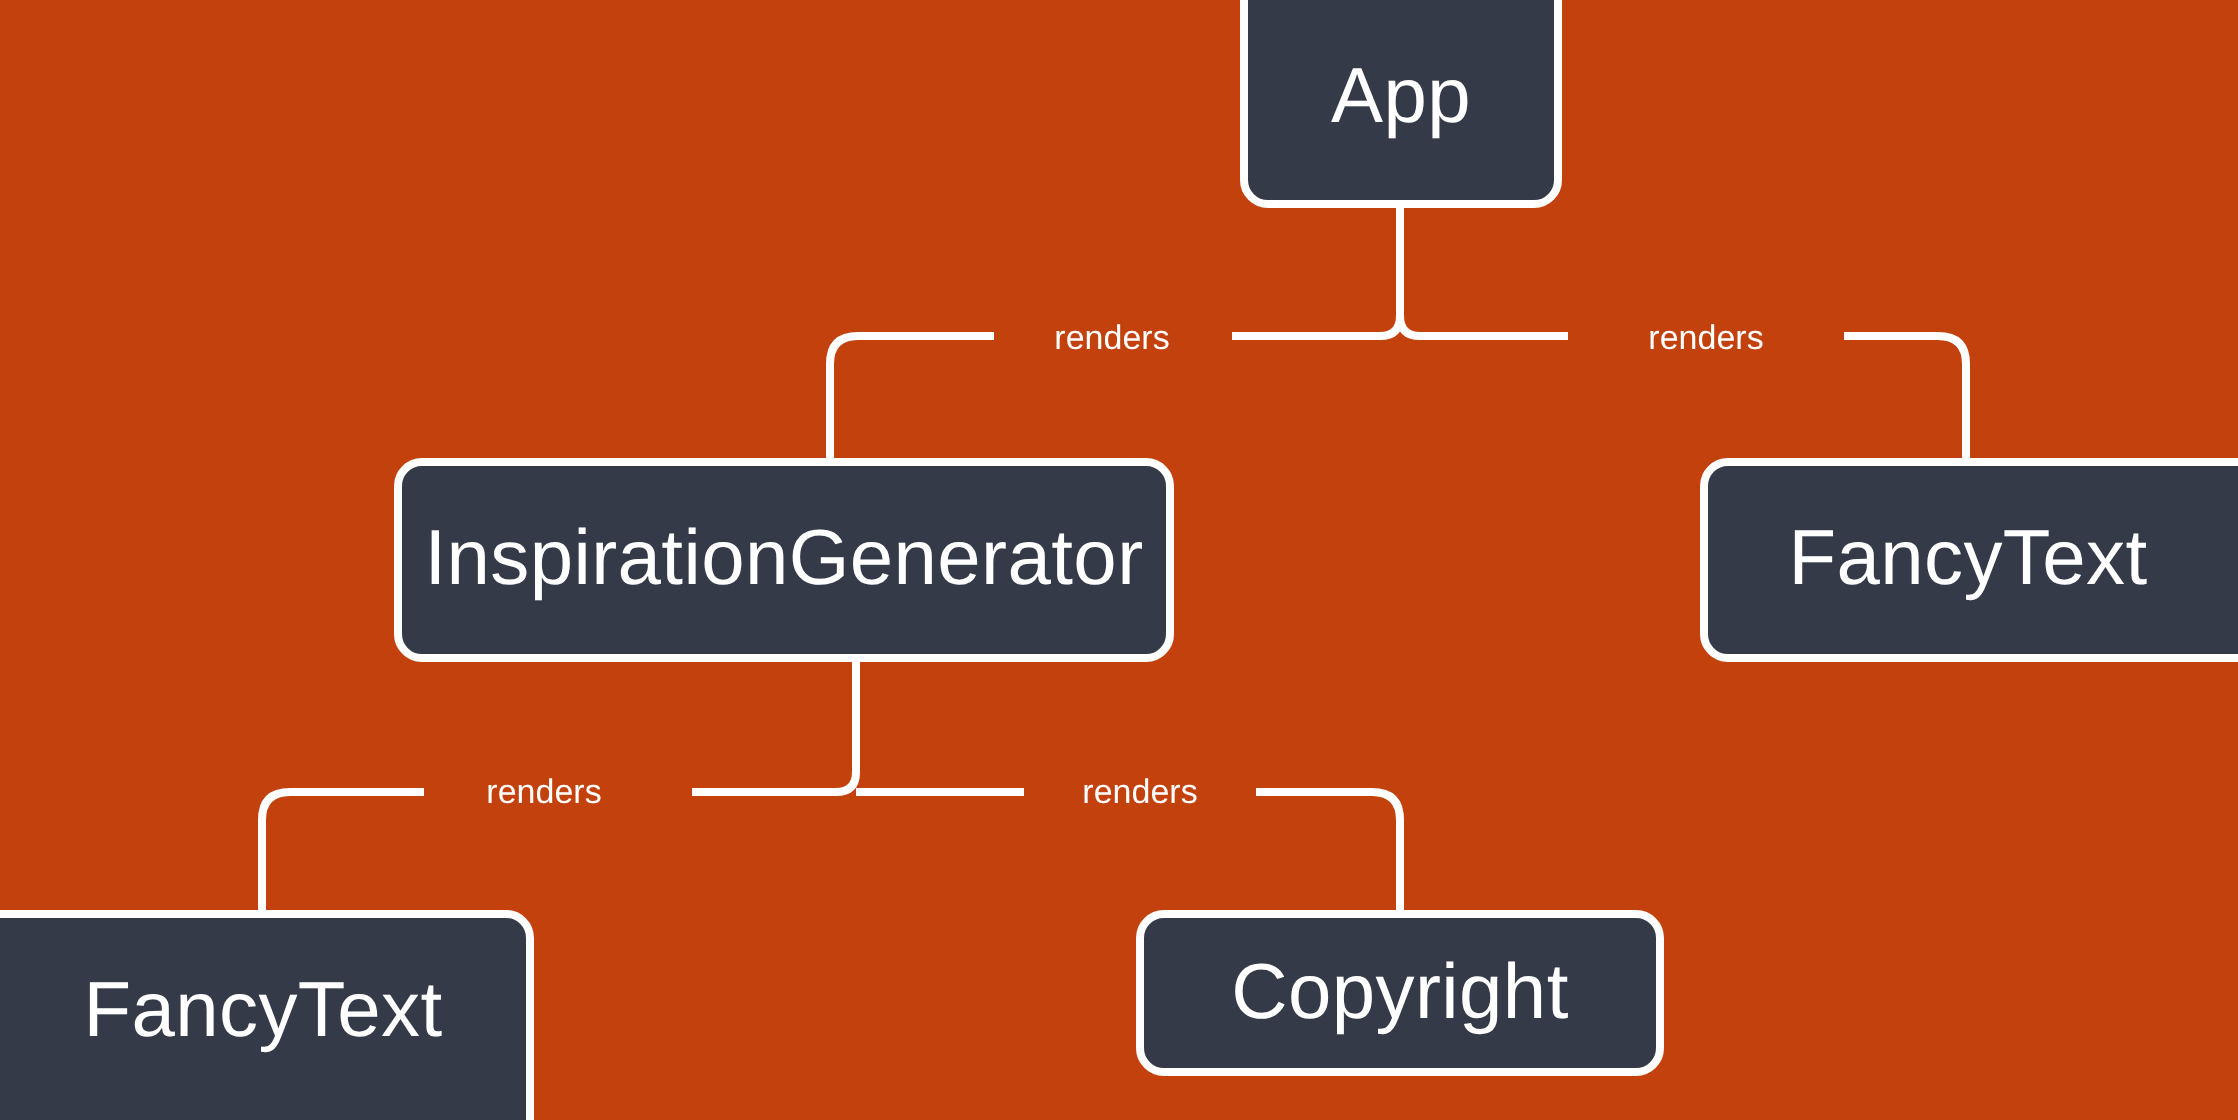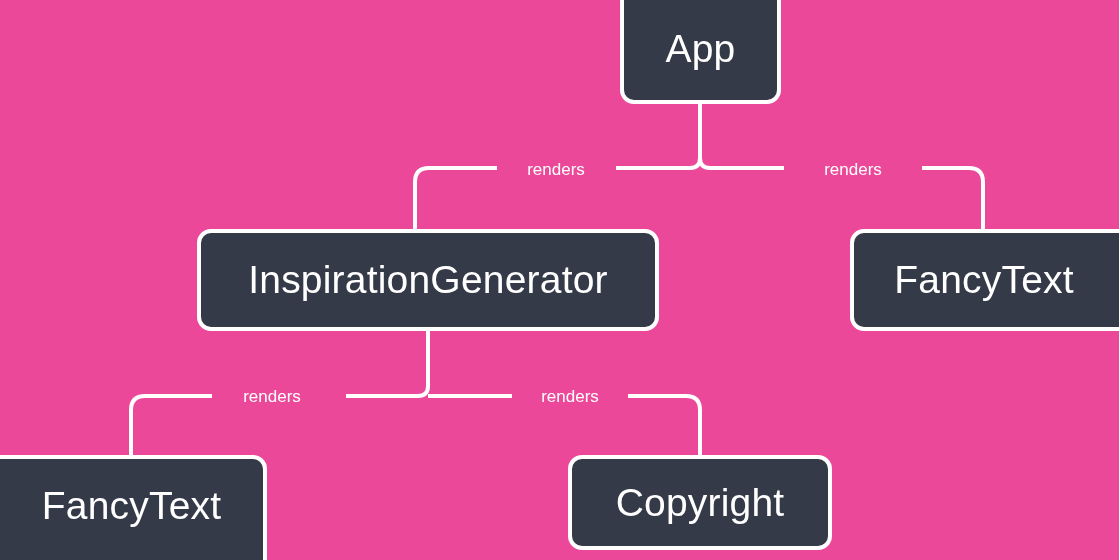--- a/index.html
+++ b/index.html
@@ -5,21 +5,21 @@
   html, body {
     margin: 0;
     padding: 0;
     background: #ffffff;
   }
   #canvas {
     position: relative;
     width: 1119px;
     height: 560px;
     overflow: hidden;
-    background: #ec4899;
+    background: #c2410c;
     font-family: "Liberation Sans", sans-serif;
   }
   #wires {
     position: absolute;
     left: 0;
     top: 0;
     width: 1119px;
     height: 560px;
     pointer-events: none;
   }
@@ -48,21 +48,21 @@
     height: 126px;
     border-top-left-radius: 14px;
     border-top-right-radius: 14px;
   }
   #node-app .node-label { font-size: 39px; padding-top: 16px; }
 
   
   #node-inspiration {
     left: 197px;
     top: 229px;
-    width: 462px;
+    width: 390px;
     height: 102px;
     text-align: right;
   }
   #node-inspiration .node-label { font-size: 39px; }
 
   
   #node-fancytext-right {
     left: 850px;
     top: 229px;
     width: 292px;
@@ -77,21 +77,21 @@
     width: 295px;
     height: 120px;
   }
   #node-fancytext-bottom .node-label { font-size: 39px; padding-left: 24px; padding-bottom: 18px; }
 
   
   #node-copyright {
     left: 568px;
     top: 455px;
     width: 264px;
-    height: 95px;
+    height: 83px;
   }
   #node-copyright .node-label { font-size: 39px; }
 
   .edge-label {
     position: absolute;
     color: #ffffff;
     font-size: 17px;
     line-height: 1;
     white-space: nowrap;
     transform: translate(-50%, -50%);

